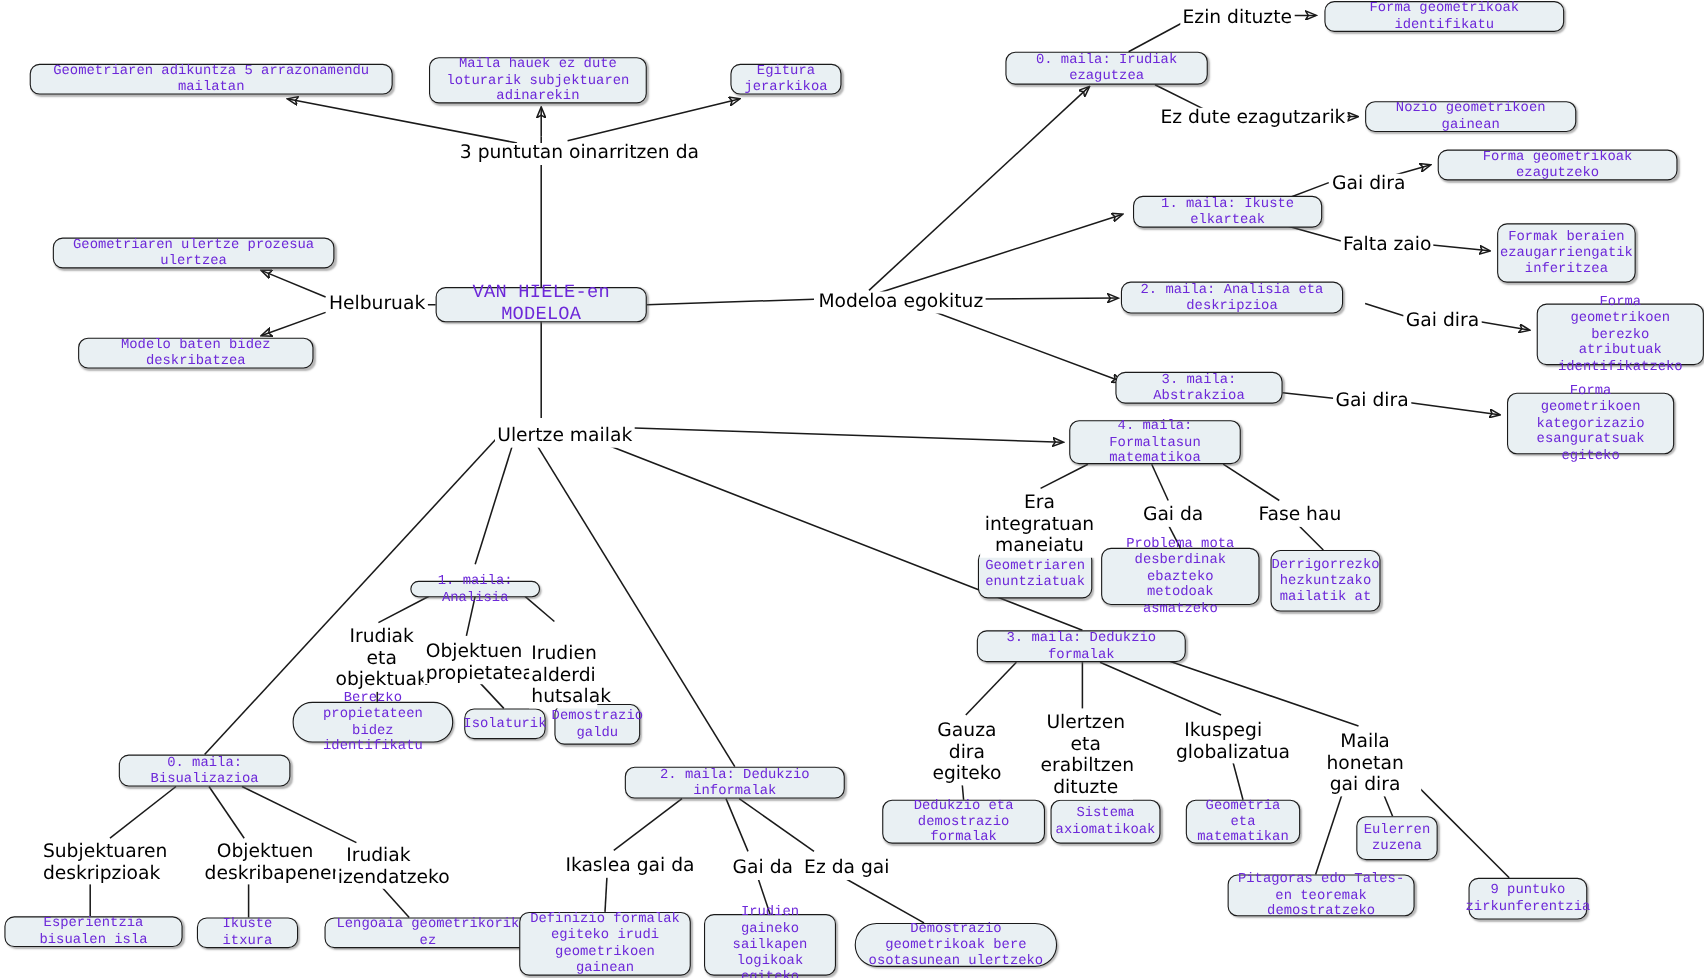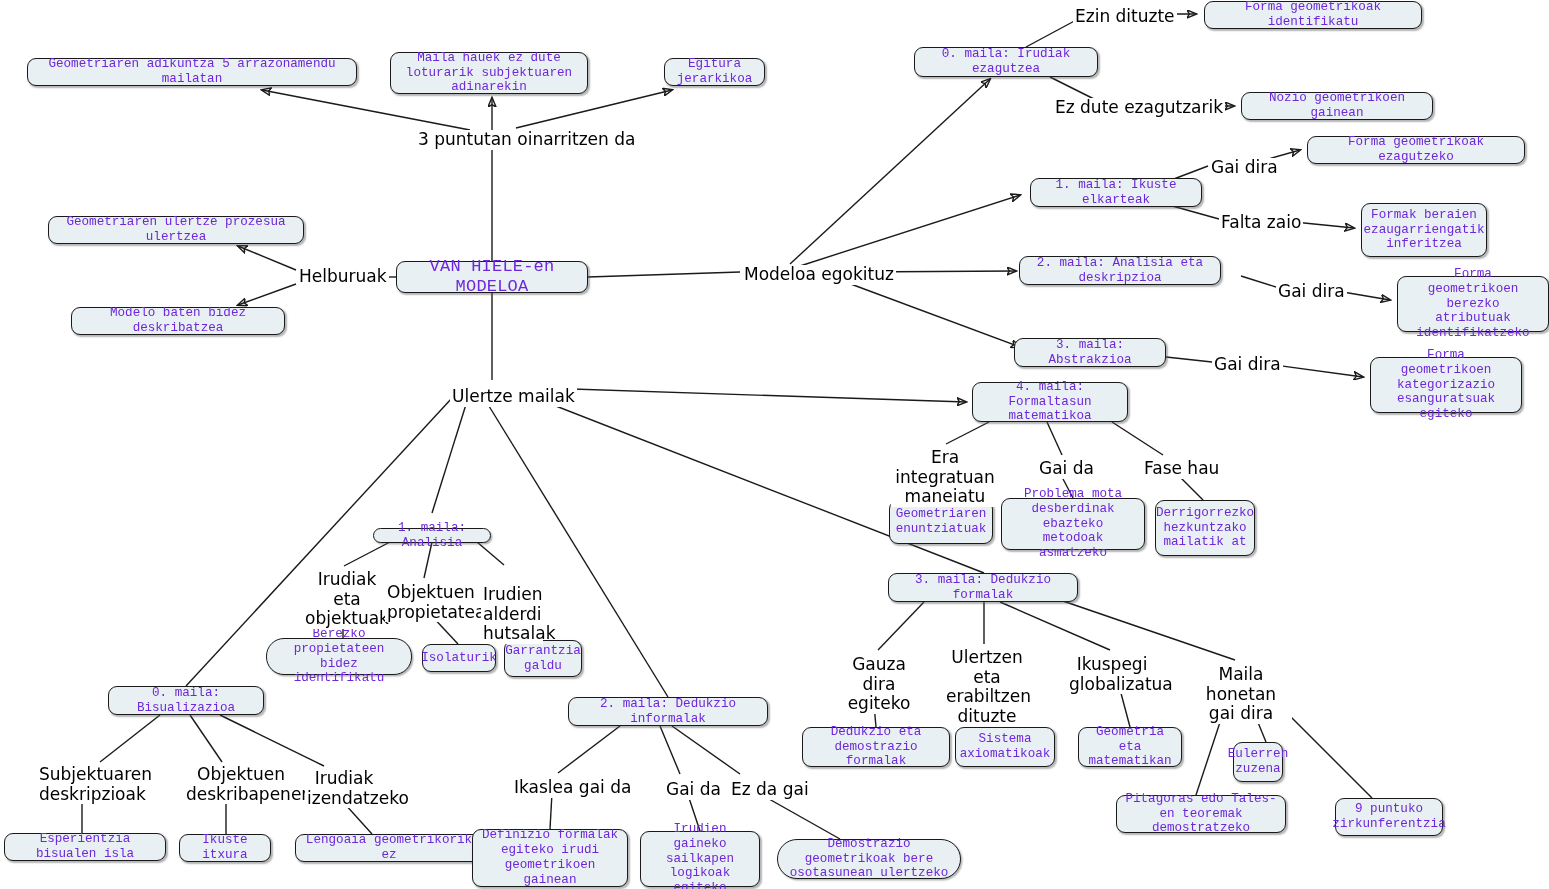--- a/index.html
+++ b/index.html
@@ -160,34 +160,34 @@
   <div class="node" style="left: 1397px; top: 276px; width: 152px; height: 56px;">Forma geometrikoen berezko atributuak identifikatzeko</div>
   <div class="node" style="left: 1014px; top: 338px; width: 152px; height: 29px;">3. maila: Abstrakzioa</div>
   <div class="node" style="left: 1370px; top: 357px; width: 152px; height: 56px;">Forma geometrikoen kategorizazio esanguratsuak egiteko</div>
   <div class="node" style="left: 972px; top: 382px; width: 156px; height: 40px;">4. maila: Formaltasun matematikoa</div>
   <div class="node" style="left: 889px; top: 500px; width: 104px; height: 44px;">Geometriaren enuntziatuak</div>
   <div class="node" style="left: 1001px; top: 498px; width: 144px; height: 52px;">Problema mota desberdinak ebazteko metodoak asmatzeko</div>
   <div class="node" style="left: 1155px; top: 500px; width: 100px; height: 56px;">Derrigorrezko hezkuntzako mailatik at</div>
   <div class="node" style="left: 373px; top: 528px; width: 118px; height: 15px;">1. maila: Analisia</div>
   <div class="node" style="left: 266px; top: 638px; width: 146px; height: 37px; border-radius: 18px;">Berezko propietateen bidez identifikatu</div>
   <div class="node" style="left: 422px; top: 644px; width: 74px; height: 28px;">Isolaturik</div>
-  <div class="node" style="left: 504px; top: 640px; width: 78px; height: 37px;">Garrantzia galdu</div>
+  <div class="node" style="left: 504px; top: 640px; width: 78px; height: 37px;">Demostrazio galdu</div>
   <div class="node" style="left: 108px; top: 686px; width: 156px; height: 29px;">0. maila: Bisualizazioa</div>
   <div class="node" style="left: 4px; top: 833px; width: 162px; height: 28px;">Esperientzia bisualen isla</div>
   <div class="node" style="left: 179px; top: 834px; width: 92px; height: 28px;">Ikuste itxura</div>
   <div class="node" style="left: 295px; top: 834px; width: 188px; height: 28px;">Lengoaia geometrikorik ez</div>
   <div class="node" style="left: 568px; top: 697px; width: 200px; height: 29px;">2. maila: Dedukzio informalak</div>
   <div class="node" style="left: 472px; top: 829px; width: 156px; height: 58px;">Definizio formalak egiteko irudi geometrikoen gainean</div>
   <div class="node" style="left: 640px; top: 831px; width: 120px; height: 56px;">Irudien gaineko sailkapen logikoak egiteko</div>
   <div class="node" style="left: 777px; top: 839px; width: 184px; height: 40px; border-radius: 20px;">Demostrazio geometrikoak bere osotasunean ulertzeko</div>
   <div class="node" style="left: 888px; top: 573px; width: 190px; height: 29px;">3. maila: Dedukzio formalak</div>
   <div class="node" style="left: 802px; top: 727px; width: 148px; height: 40px;">Dedukzio eta demostrazio formalak</div>
   <div class="node" style="left: 955px; top: 727px; width: 100px; height: 40px;">Sistema axiomatikoak</div>
   <div class="node" style="left: 1078px; top: 727px; width: 104px; height: 40px;">Geometria eta matematikan</div>
-  <div class="node" style="left: 1233px; top: 742px; width: 50px; height: 40px;">Eulerren zuzena</div>
+  <div class="node" style="left: 1233px; top: 742px; width: 74px; height: 40px;">Eulerren zuzena</div>
   <div class="node" style="left: 1116px; top: 795px; width: 170px; height: 38px;">Pitagoras edo Tales-en teoremak demostratzeko</div>
   <div class="node" style="left: 1335px; top: 798px; width: 108px; height: 38px;">9 puntuko zirkunferentzia</div>
 
   <div class="linklabel" style="left: 416px; top: 130px;">3 puntutan oinarritzen da</div>
   <div class="linklabel" style="left: 297px; top: 267px;">Helburuak</div>
   <div class="linklabel" style="left: 742px; top: 265px;">Modeloa egokituz</div>
   <div class="linklabel" style="left: 450px; top: 387px;">Ulertze mailak</div>
   <div class="linklabel" style="left: 1073px; top: 7px;">Ezin dituzte</div>
   <div class="linklabel" style="left: 1053px; top: 98px;">Ez dute ezagutzarik</div>
   <div class="linklabel" style="left: 1209px; top: 158px;">Gai dira</div>

